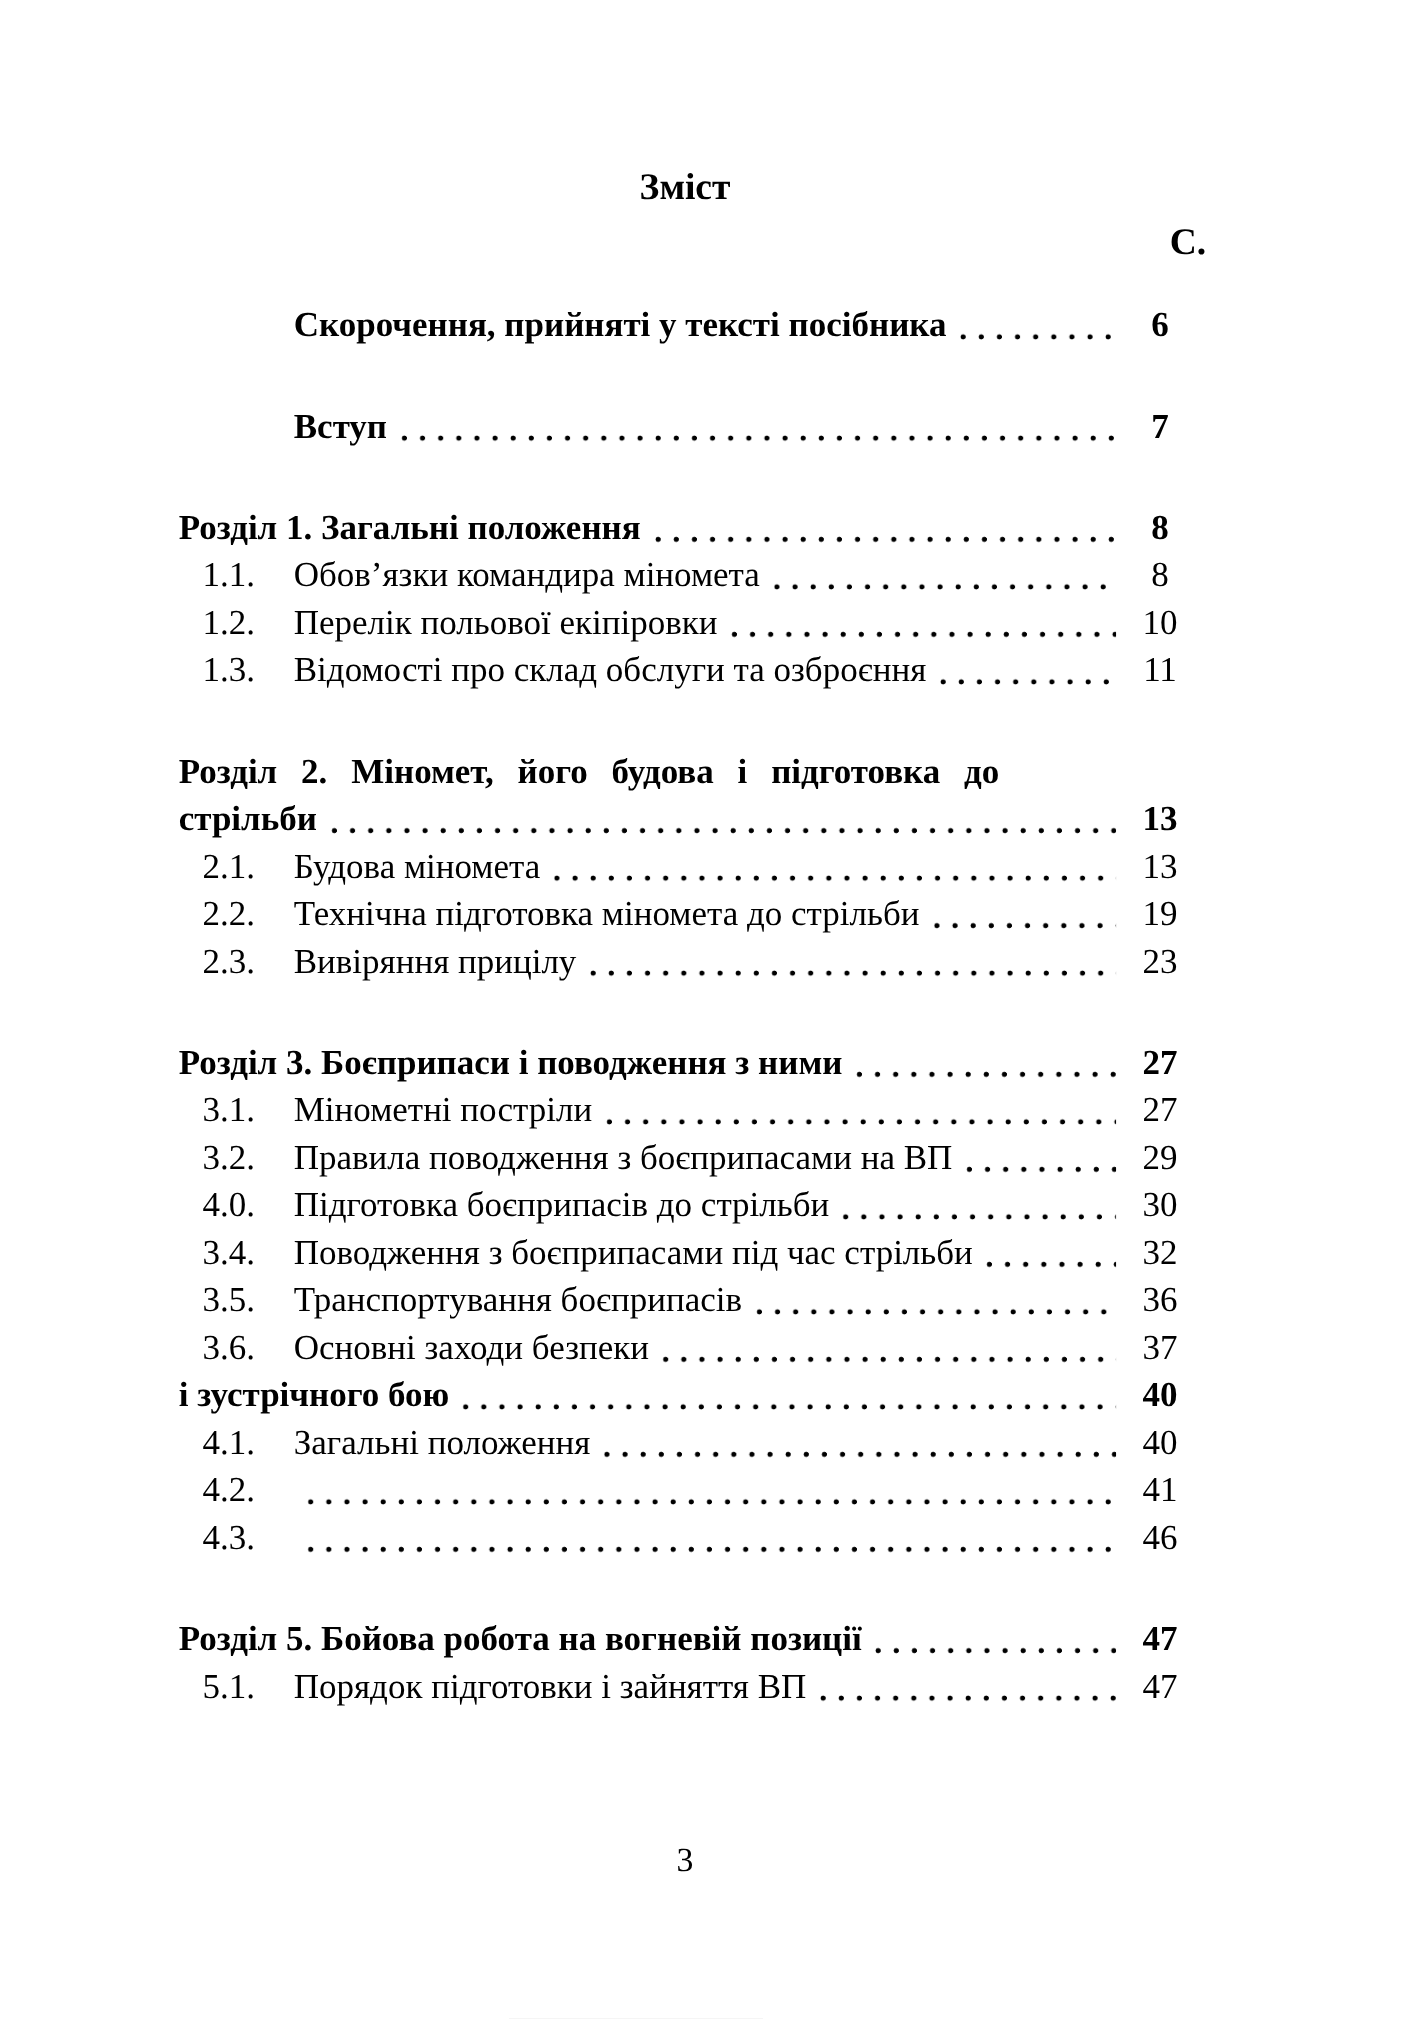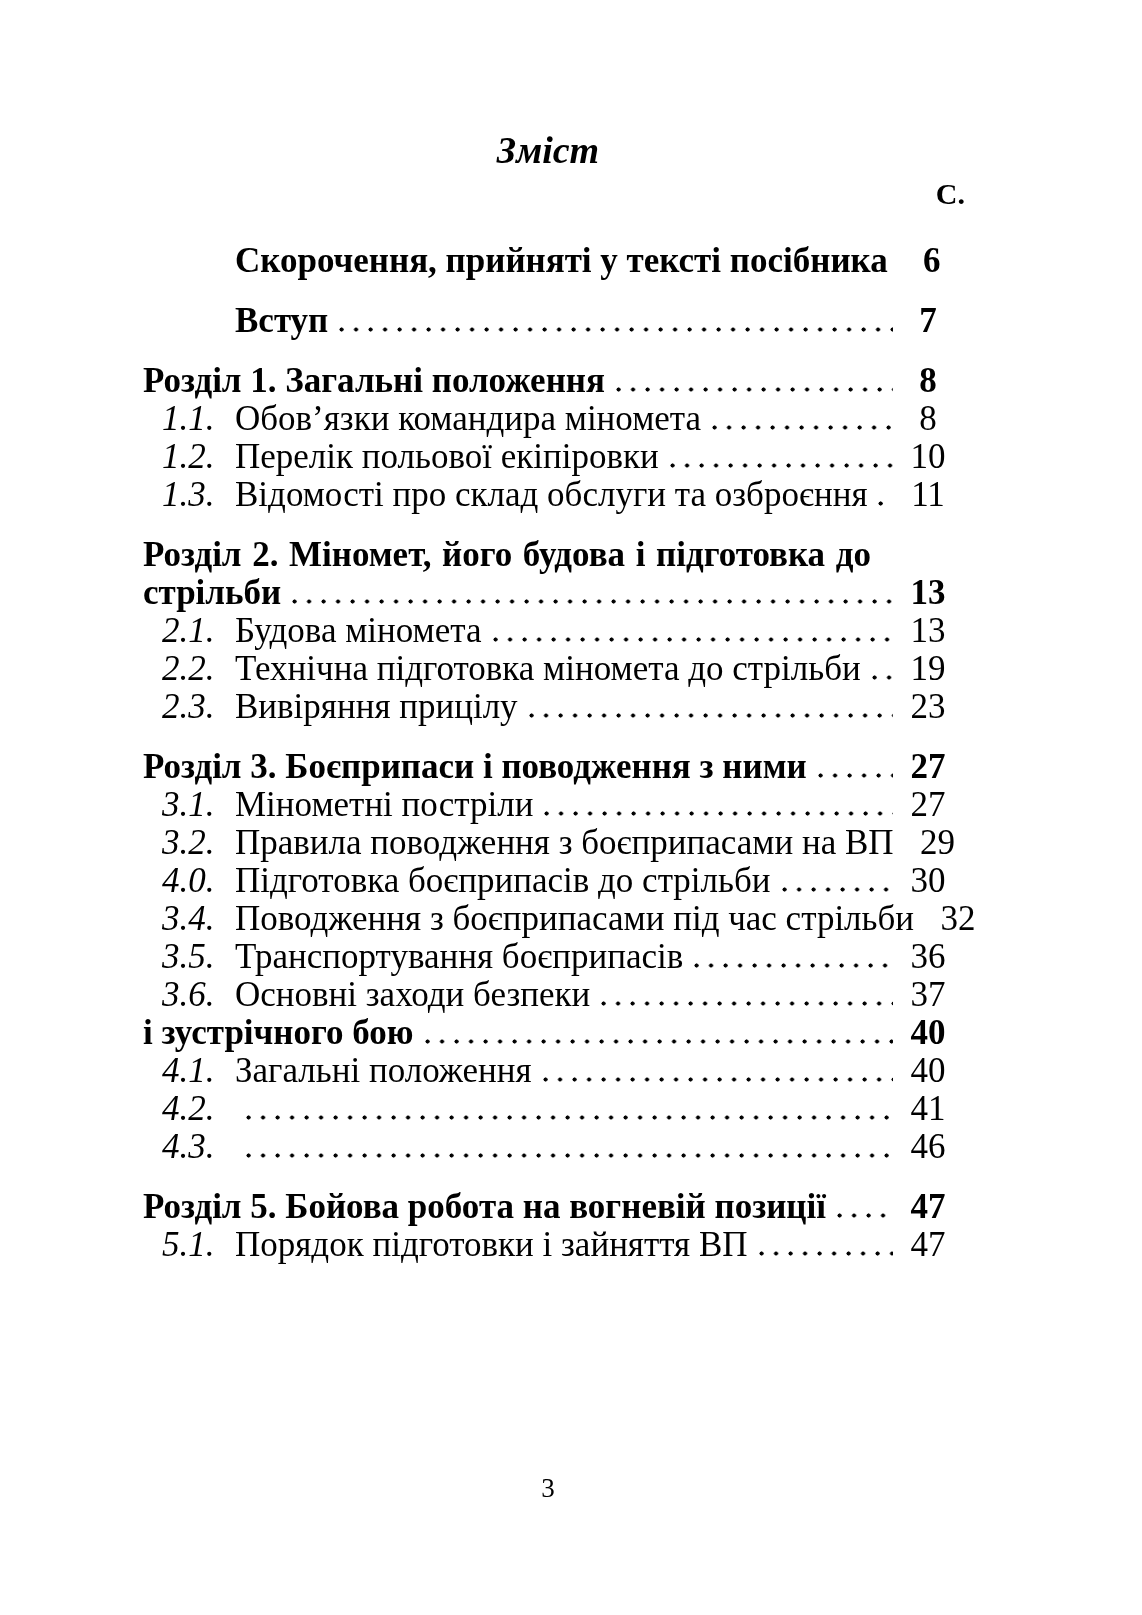--- a/index.html
+++ b/index.html
@@ -17,45 +17,44 @@
     font-family: "Liberation Serif", "DejaVu Serif", serif;
     box-sizing: border-box;
     padding-top: 130px;
     overflow: hidden;
   }
   .content {
     margin-left: 143px;
     width: 810px;
   }
   .title {
-    font-size: 38px;
+    font-size: 30px;
     line-height: 40px;
     font-weight: bold;
     text-align: center;
-    font-style: italic;
   }
   .col-header {
     font-size: 30px;
     line-height: 40px;
     font-weight: bold;
     text-align: right;
     margin-top: 4px;
     margin-right: -12px;
   }
   .toc {
     margin-top: 28px;
   }
   .row {
     display: flex;
     align-items: flex-start;
-    font-size: 35px;
+    font-size: 28px;
     line-height: 38px;
   }
-  .row.space-before { margin-top: 22px; }
-  .row .num { display: none; font-style: italic; }
+  .row.space-before { margin-top: 43px; }
+  .row .num { display: none; }
   .row.sub { padding-left: 19px; font-weight: normal; }
   .row.sub .num {
     display: inline-block;
     flex: 0 0 73px;
     width: 73px;
   }
   .row.intro {
     padding-left: 92px;
     font-weight: bold;
   }

